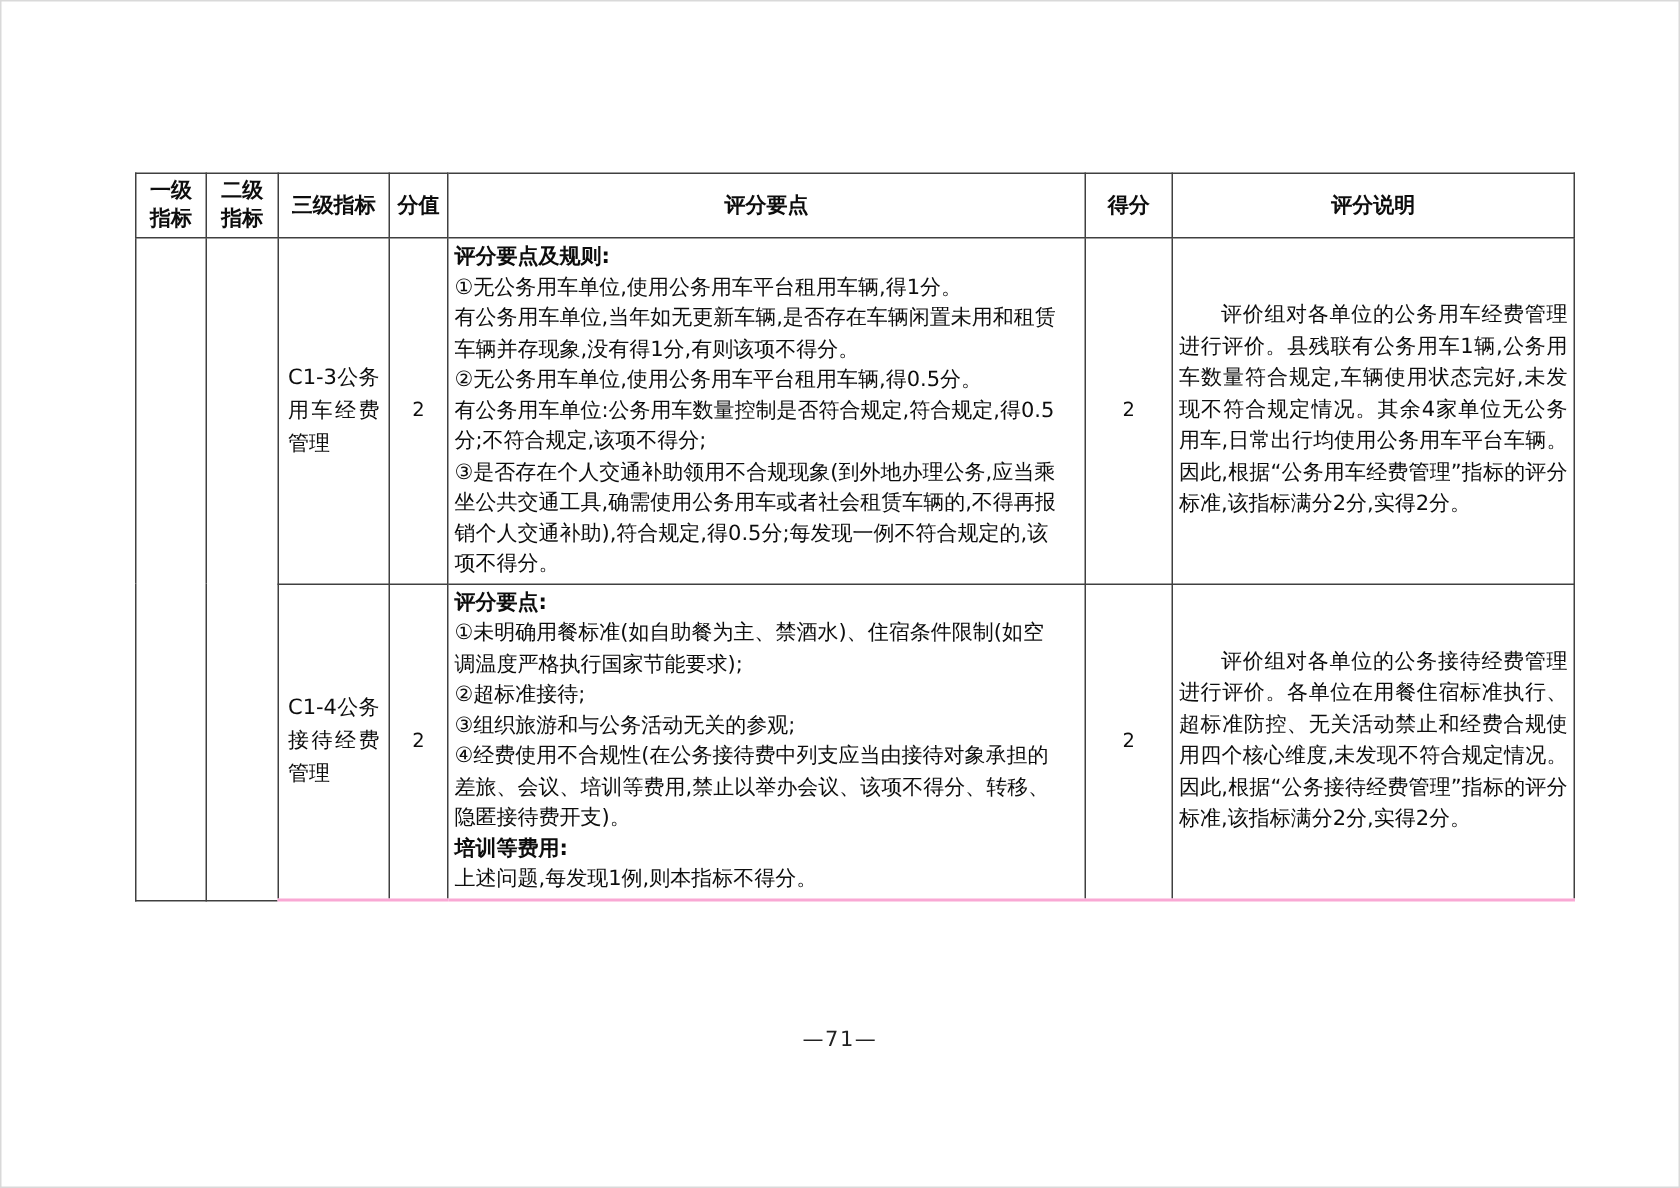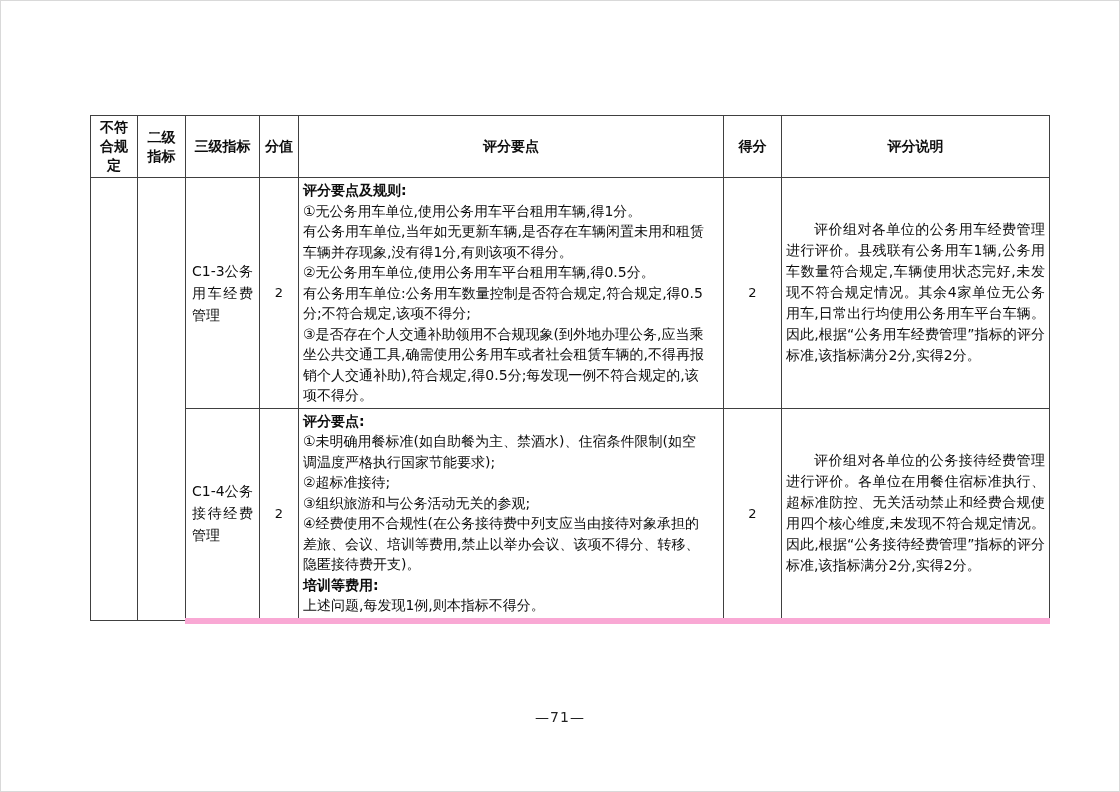--- a/index.html
+++ b/index.html
@@ -22,21 +22,21 @@
     width: 959px;
     border-collapse: collapse;
     table-layout: fixed;
     font-size: 14px;
     color: #0d0d0d;
   }
   .rubric th, .rubric td {
     border: 1px solid #404040;
     overflow: hidden;
   }
-  .rubric tr.row-last td { border-bottom: 6px solid #f9a8d4; }
+  .rubric tr.row-last td { border-bottom: 2px solid #f9a8d4; }
 
   .rubric th {
     font-weight: bold;
     font-size: 14px;
     line-height: 19px;
     text-align: center;
     vertical-align: middle;
     padding: 2px 4px;
   }
   tr.header-row { height: 41px; }
@@ -72,21 +72,21 @@
     line-height: 21px;
     font-size: 14px;
     text-align: justify;
     margin-left: 44px;
   }
   td.cell-explanation p { text-indent: 2em; margin: 0; }
 
   .page-number {
     position: absolute;
     left: 0;
-    top: 708px;
+    top: 684px;
     width: 100%;
     text-align: center;
     font-size: 14px;
     color: #222222;
     letter-spacing: 1px;
   }
 </style>
 </head>
 <body>
 
@@ -97,21 +97,21 @@
       <col style="width:47px">
       <col style="width:48px">
       <col style="width:74px">
       <col style="width:39px">
       <col style="width:425px">
       <col style="width:58px">
       <col style="width:268px">
     </colgroup>
     <thead>
       <tr class="header-row">
-        <th>不符合规定</th>
+        <th>一级指标</th>
         <th>二级指标</th>
         <th>三级指标</th>
         <th>分值</th>
         <th>评分要点</th>
         <th>得分</th>
         <th>评分说明</th>
       </tr>
     </thead>
     <tbody>
       <tr class="body-row-1">

